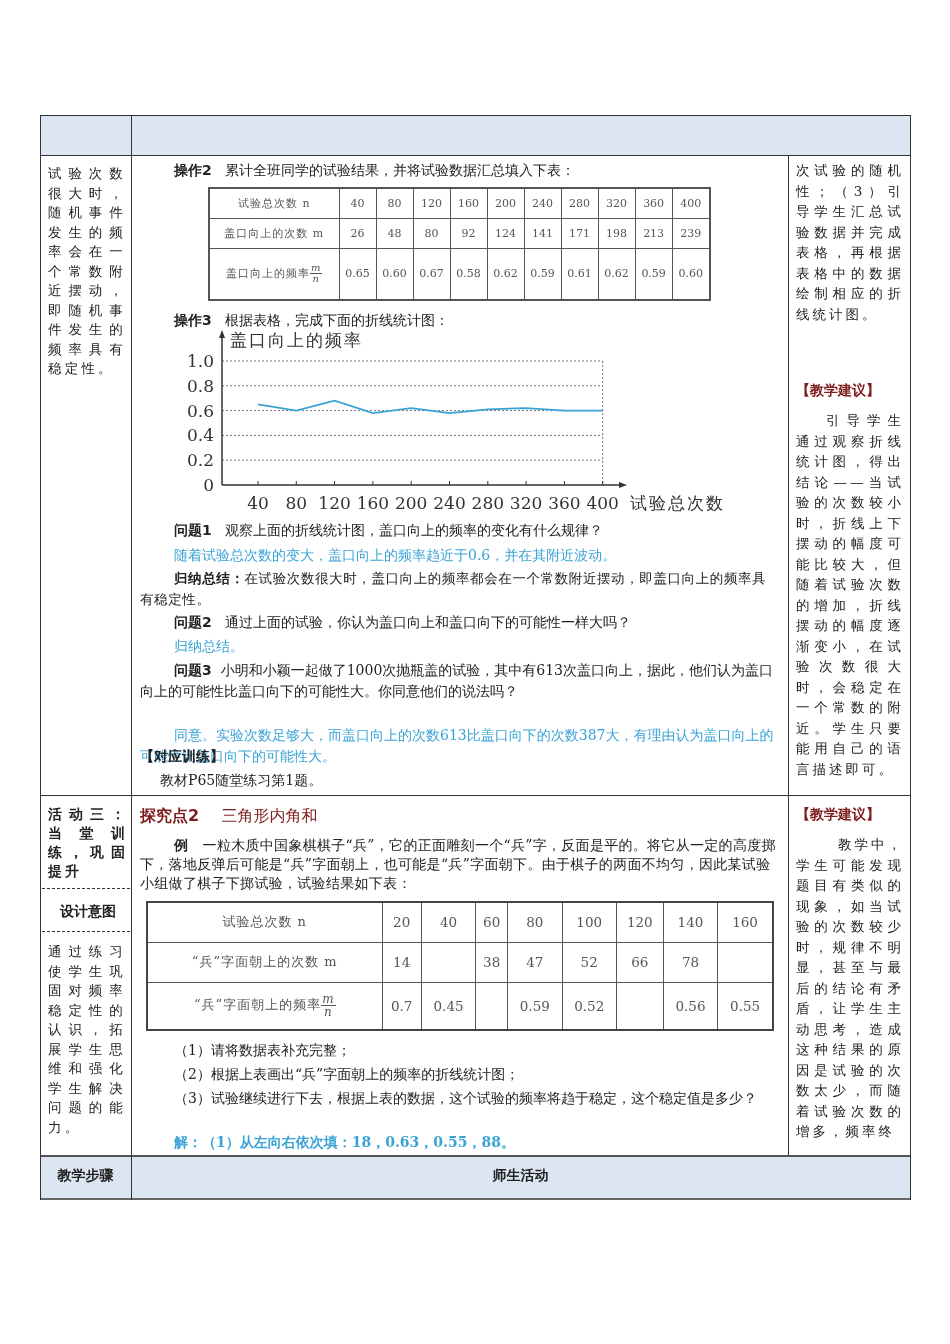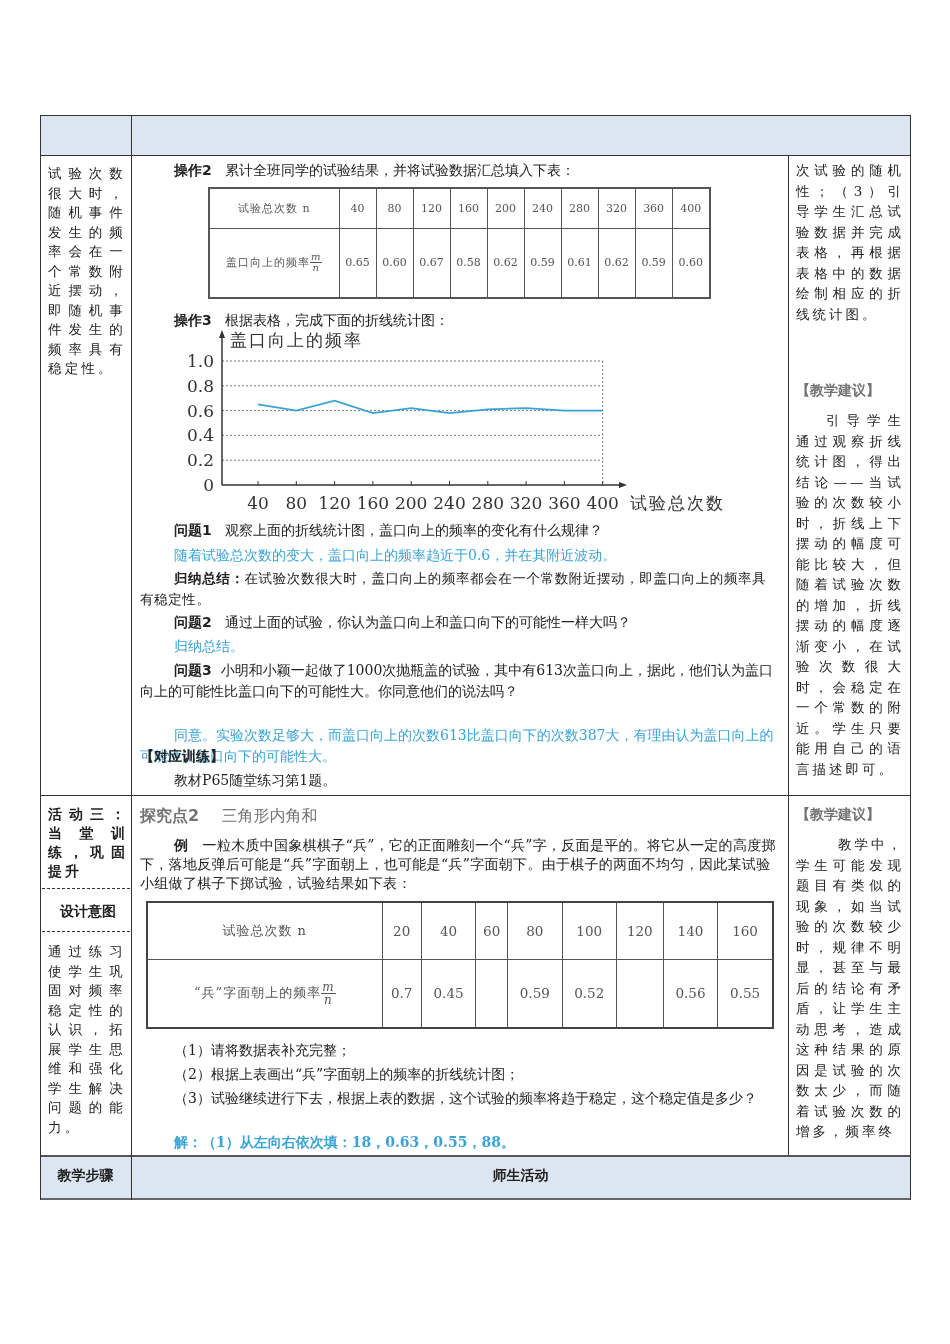--- a/index.html
+++ b/index.html
@@ -17,21 +17,21 @@
   table.dt { border-collapse: collapse; position: absolute; background: #fff; }
   table.dt td { border: 1px solid #555; text-align: center; font-family: "DejaVu Serif", serif; color: #555; }
   table.t1 td { font-size: 11px; }
   table.t2 td { font-size: 13.5px; }
   table.t1 { border: 2px solid #555; }
   table.t2 { border: 2px solid #444; }
   .frac { display: inline-block; vertical-align: middle; text-align: center; font-style: italic; line-height: 1; }
   .frac .num { display: block; border-bottom: 1px solid #555; padding: 0 1px; }
   .frac .den { display: block; }
   td.lbl { font-family: "DejaVu Serif", serif; color: #444; letter-spacing: 1px; }
-  .label-blue { color: #737373; font-weight: bold; font-family: "DejaVu Sans", sans-serif; }
+  .label-blue { color: #7f1d1d; font-weight: bold; font-family: "DejaVu Sans", sans-serif; }
 </style>
 </head>
 <body>
 
 <div class="abs hdr" style="left:40px;top:115px;width:870px;height:40px;"></div>
 <div class="abs hdr" style="left:40px;top:1155px;width:870px;height:43px;"></div>
 
 <div class="lineH" style="left:40px;top:115px;width:871px;"></div>
 <div class="lineH" style="left:40px;top:155px;width:871px;"></div>
 <div class="lineH" style="left:40px;top:795px;width:871px;"></div>
@@ -56,20 +56,33 @@
     <td>40</td>
     <td>80</td>
     <td>120</td>
     <td>160</td>
     <td>200</td>
     <td>240</td>
     <td>280</td>
     <td>320</td>
     <td>360</td>
     <td>400</td>
+  </tr>
+  <tr style="height:30px;">
+    <td class="lbl">盖口向上的次数 m</td>
+    <td class="blue">26</td>
+    <td class="blue">48</td>
+    <td class="blue">80</td>
+    <td class="blue">92</td>
+    <td class="blue">124</td>
+    <td class="blue">141</td>
+    <td class="blue">171</td>
+    <td class="blue">198</td>
+    <td class="blue">213</td>
+    <td class="blue">239</td>
   </tr>
   <tr style="height:52px;">
     <td class="lbl">
       <span>盖口向上的频率</span><span class="frac" style="font-size:10px;"><span class="num">m</span><span class="den">n</span></span>
     </td>
     <td class="blue">0.65</td>
     <td class="blue">0.60</td>
     <td class="blue">0.67</td>
     <td class="blue">0.58</td>
     <td class="blue">0.62</td>
@@ -154,21 +167,21 @@
   <span>通过上面的试验，你认为盖口向上和盖口向下的可能性一样大吗？</span>
 </div>
 <div class="abs para blue" style="left:174px;top:636px;width:604px;">归纳总结。</div>
 
 <div class="abs para" style="left:140px;top:660px;width:640px;text-indent:34px;line-height:21px;">
   <span class="bold">问题3</span>&nbsp;&nbsp;<span>小明和小颖一起做了1000次抛瓶盖的试验，其中有613次盖口向上，据此，他们认为盖口向上的可能性比盖口向下的可能性大。你同意他们的说法吗？</span>
 </div>
 <div class="abs para blue" style="left:140px;top:725px;width:640px;text-indent:34px;line-height:21px;">同意。实验次数足够大，而盖口向上的次数613比盖口向下的次数387大，有理由认为盖口向上的可能性比盖口向下的可能性大。</div>
 
 <div class="abs para bold" style="left:140px;top:746px;">【对应训练】</div>
-<div class="abs para" style="left:174px;top:770px;text-align:center;">教材P65随堂练习第1题。</div>
+<div class="abs para" style="left:160px;top:770px;text-align:center;">教材P65随堂练习第1题。</div>
 
 <div class="abs narrow" style="left:796px;top:160px;width:108px;letter-spacing:3px;line-height:20.5px;">次试验的随机性；（3）引导学生汇总试验数据并完成表格，再根据表格中的数据绘制相应的折线统计图。</div>
 <div class="abs label-blue" style="left:796px;top:382px;font-size:14px;">【教学建议】</div>
 <div class="abs narrow" style="left:796px;top:410px;width:108px;letter-spacing:3px;line-height:20.5px;text-indent:30px;">引导学生通过观察折线统计图，得出结论——当试验的次数较小时，折线上下摆动的幅度可能比较大，但随着试验次数的增加，折线摆动的幅度逐渐变小，在试验次数很大时，会稳定在一个常数的附近。学生只要能用自己的语言描述即可。</div>
 
 <div class="abs bold" style="left:48px;top:805px;width:80px;font-size:14px;line-height:19px;letter-spacing:3px;text-align:justify;">活动三：当堂训练，巩固提升</div>
 <div class="dashH" style="left:42px;top:888px;width:88px;"></div>
 <div class="abs bold" style="left:48px;top:903px;width:80px;font-size:14px;text-align:center;">设计意图</div>
 <div class="dashH" style="left:42px;top:931px;width:88px;"></div>
 <div class="abs narrow" style="left:48px;top:942px;width:78px;">通过练习使学生巩固对频率稳定性的认识，拓展学生思维和强化学生解决问题的能力。</div>
@@ -188,20 +201,31 @@
     <td class="lbl" style="width:235px;font-size:13px;">试验总次数 n</td>
     <td>20</td>
     <td>40</td>
     <td>60</td>
     <td>80</td>
     <td>100</td>
     <td>120</td>
     <td>140</td>
     <td>160</td>
   </tr>
+  <tr style="height:40px;">
+    <td class="lbl" style="font-size:13px;">“兵”字面朝上的次数 m</td>
+    <td>14</td>
+    <td></td>
+    <td>38</td>
+    <td>47</td>
+    <td>52</td>
+    <td>66</td>
+    <td>78</td>
+    <td></td>
+  </tr>
   <tr style="height:48px;margin-left:20px;">
     <td class="lbl" style="font-size:13px;">
       <span>“兵”字面朝上的频率</span><span class="frac" style="font-size:12px;"><span class="num">m</span><span class="den">n</span></span>
     </td>
     <td>0.7</td>
     <td>0.45</td>
     <td></td>
     <td>0.59</td>
     <td>0.52</td>
     <td></td>

